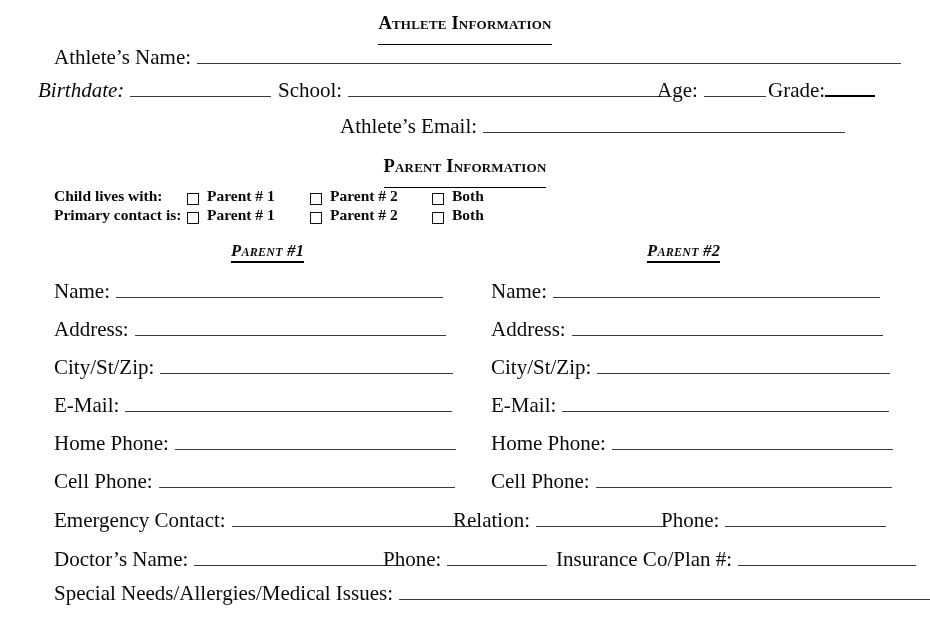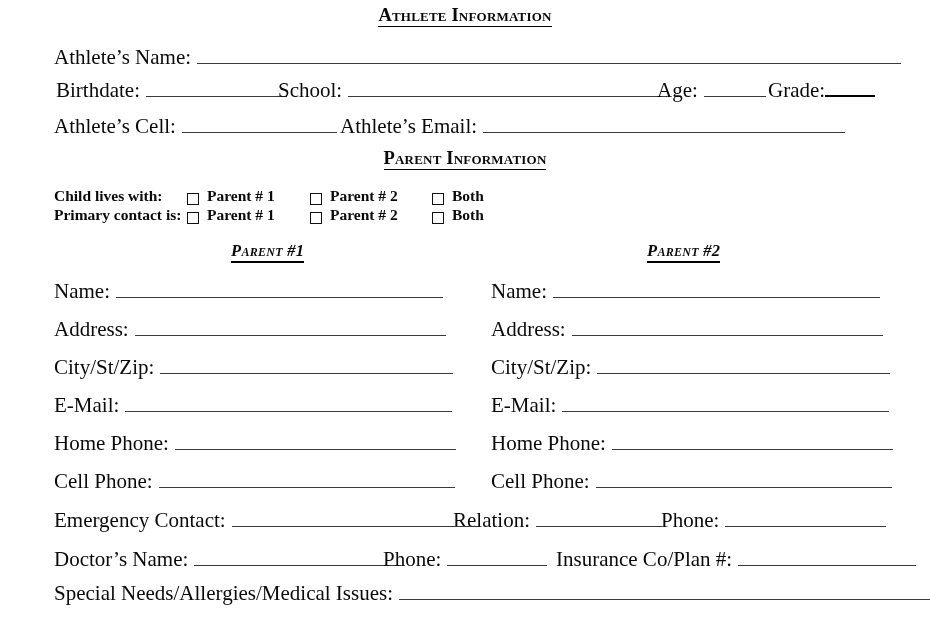--- a/index.html
+++ b/index.html
@@ -24,24 +24,25 @@
   .section-heading {
     position: absolute;
     left: 0;
     width: 930px;
     text-align: center;
     font-weight: bold;
     letter-spacing: 0.2px;
   }
   .section-heading span {
     border-bottom: 1.6px solid #000;
-    padding-bottom: 0px;
+    padding-bottom: 10px;
     display: inline-block;
     font-variant: small-caps;
     font-size: 18.5px;
+    margin-top: 8px;
   }
 
   
   .row {
     position: absolute;
     display: flex;
     align-items: baseline;
     white-space: nowrap;
   }
   .lbl {
@@ -108,45 +109,40 @@
   <div class="section-heading" style="top:5px;">
     <span>Athlete Information</span>
   </div>
 
   <div class="row" style="left:54px; top:47px;">
     <span class="lbl">Athlete’s Name:</span>
     <span class="gap-s"></span>
     <span class="blank" style="width:704px;"></span>
   </div>
 
-  <div class="row" style="left:56px; top:80px;">
+  <div class="row" style="left:38px; top:80px;font-style:italic;">
     <span class="lbl">Birthdate:</span>
     <span class="gap-s"></span>
     <span class="blank" style="width:141px;"></span>
   </div>
   <div class="row" style="left:278px; top:80px;">
     <span class="lbl">School:</span>
     <span class="gap-s"></span>
     <span class="blank" style="width:319px;"></span>
   </div>
   <div class="row" style="left:657px; top:80px;">
     <span class="lbl">Age:</span>
     <span class="gap-s"></span>
     <span class="blank" style="width:62px;"></span>
   </div>
   <div class="row" style="left:768px; top:80px;">
     <span class="lbl">Grade:</span>
     <span class="blank thick" style="width:50px;"></span>
   </div>
 
-  <div class="row" style="left:54px; top:116px;">
-    <span class="lbl">Athlete’s Cell:</span>
-    <span class="gap-s"></span>
-    <span class="blank" style="width:155px;"></span>
-  </div>
   <div class="row" style="left:340px; top:116px;justify-content:flex-end;">
     <span class="lbl">Athlete’s Email:</span>
     <span class="gap-s"></span>
     <span class="blank" style="width:362px;"></span>
   </div>
 
   <div class="section-heading" style="top:148px;">
     <span>Parent Information</span>
   </div>
 

